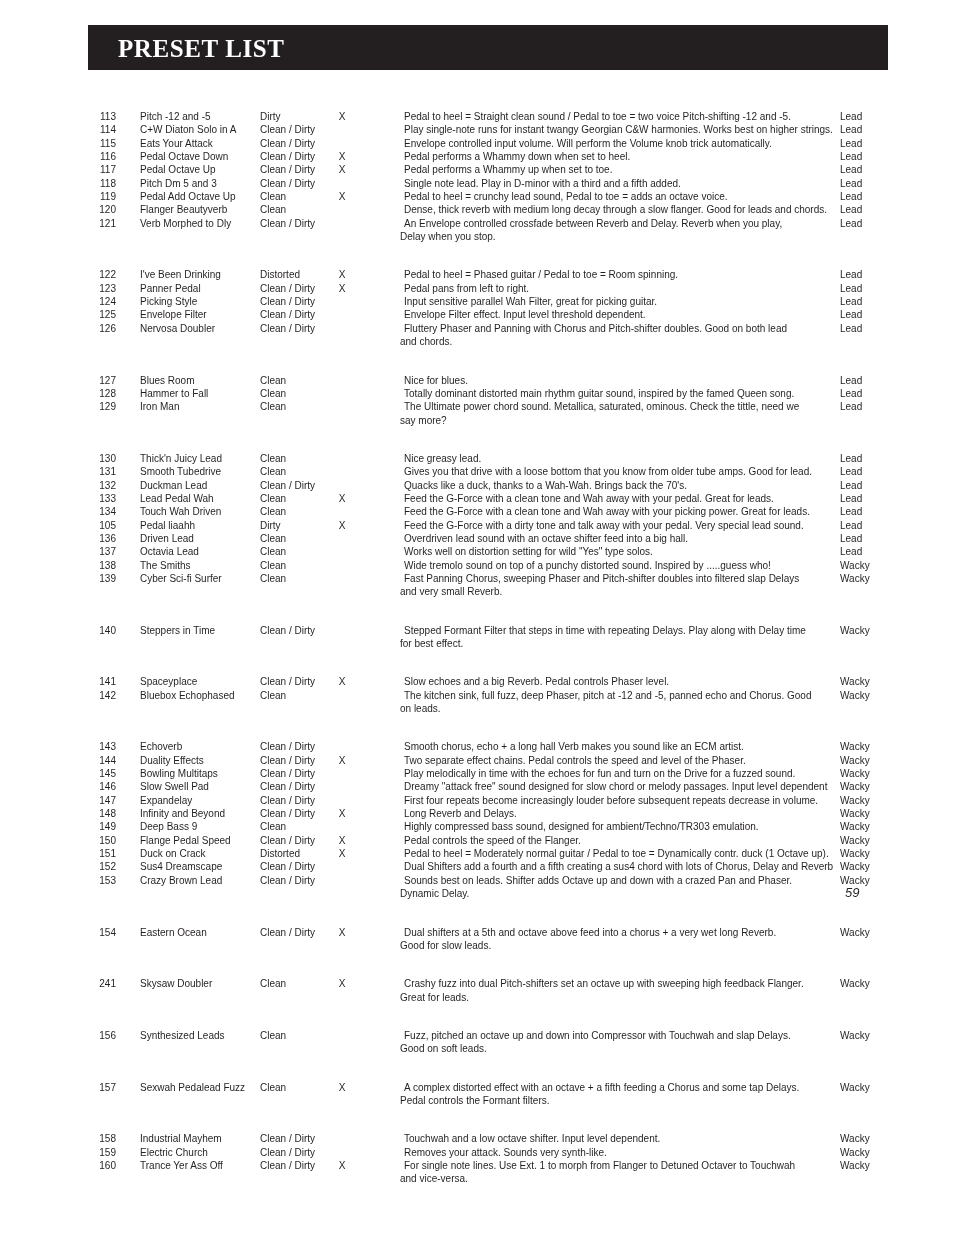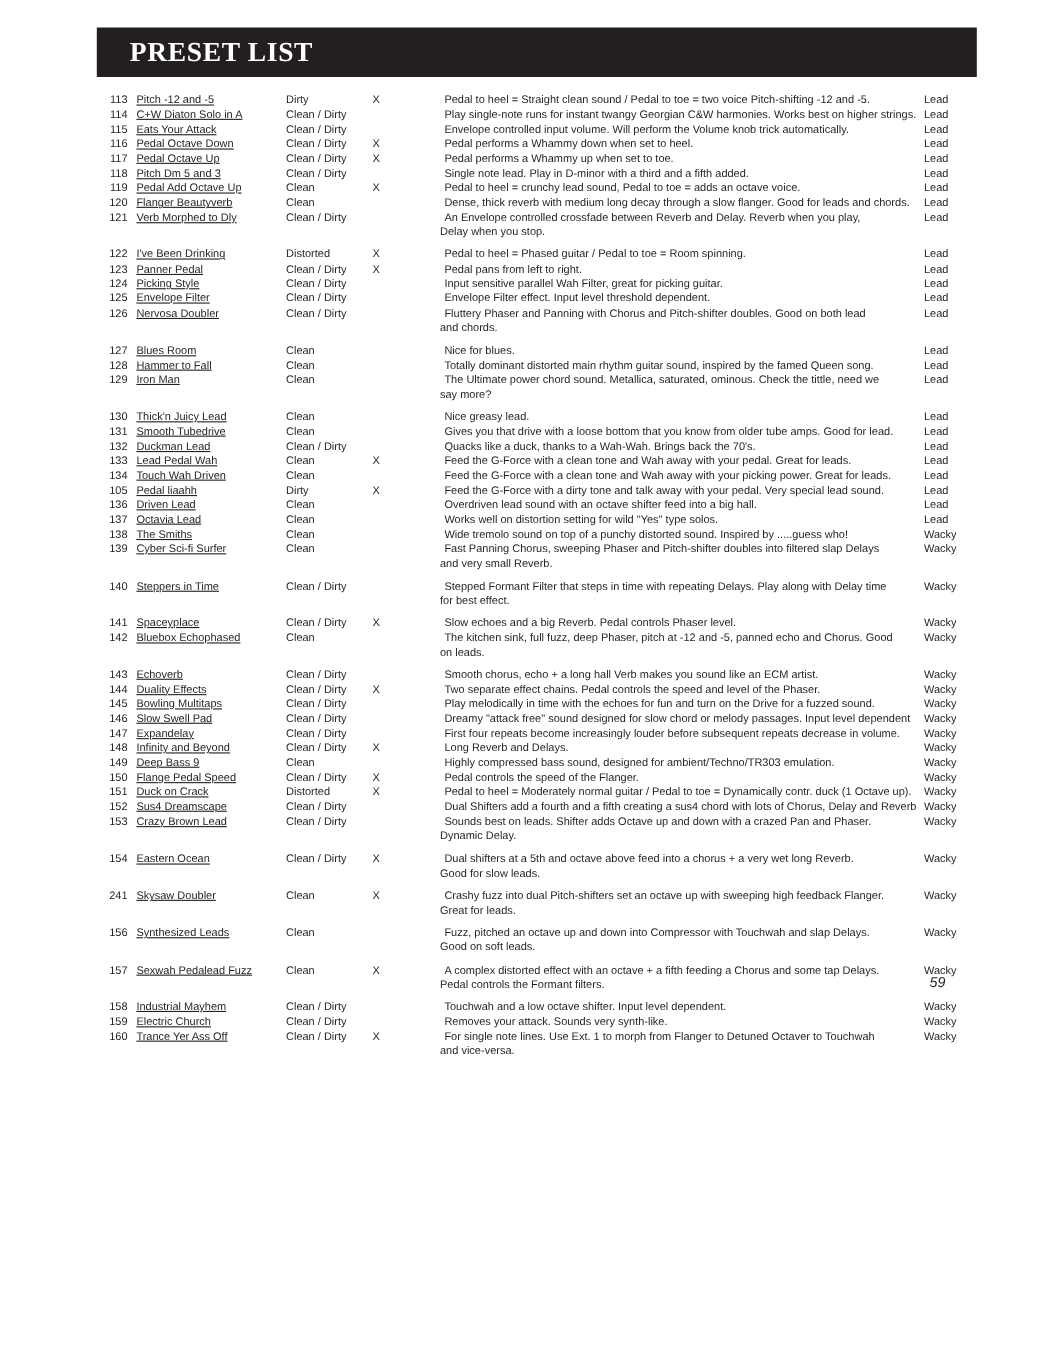--- a/index.html
+++ b/index.html
@@ -49,20 +49,21 @@
 
   
   .preset-table {
     position: absolute;
     left: 88px;
     top: 85px;
     width: 800px;
   }
   .group {
     margin-bottom: 7px;
+    margin-top: 25px;
   }
   .group:last-child { margin-bottom: 0; }
 
   .row {
     position: relative;
     font-size: 10px;
     line-height: 13.35px;
     min-height: 13.35px;
     color: #231f20;
   }
@@ -70,25 +71,24 @@
   .c-num {
     position: absolute;
     left: 0;
     width: 28px;
     text-align: right;
     font-size: 10px;
     white-space: nowrap;
   }
   .c-name {
     position: absolute;
-    left: 36px;
+    left: 52px;
     width: 132px;
     font-size: 10px;
     white-space: nowrap;
-    text-decoration: underline;
   }
   .c-type {
     position: absolute;
     left: 172px;
     width: 85px;
     font-size: 10px;
     white-space: nowrap;
   }
   .c-x {
     position: absolute;

